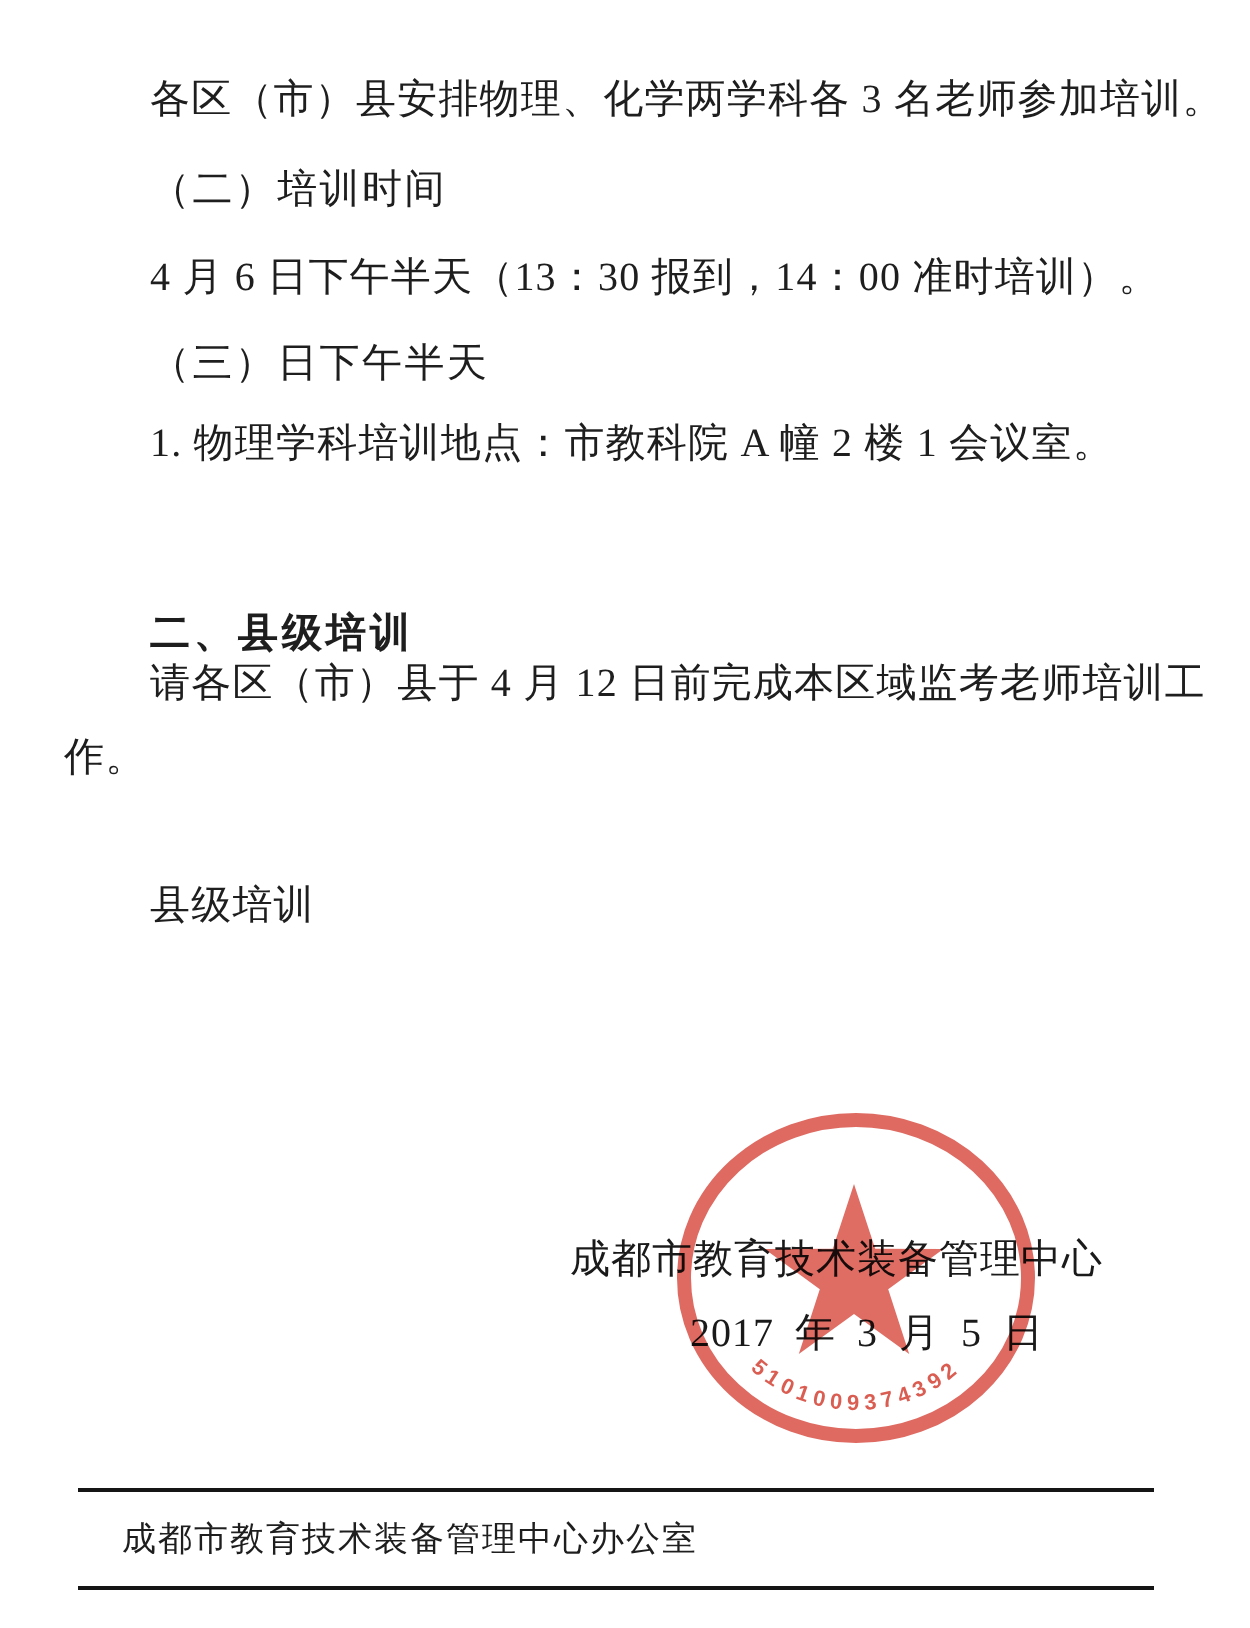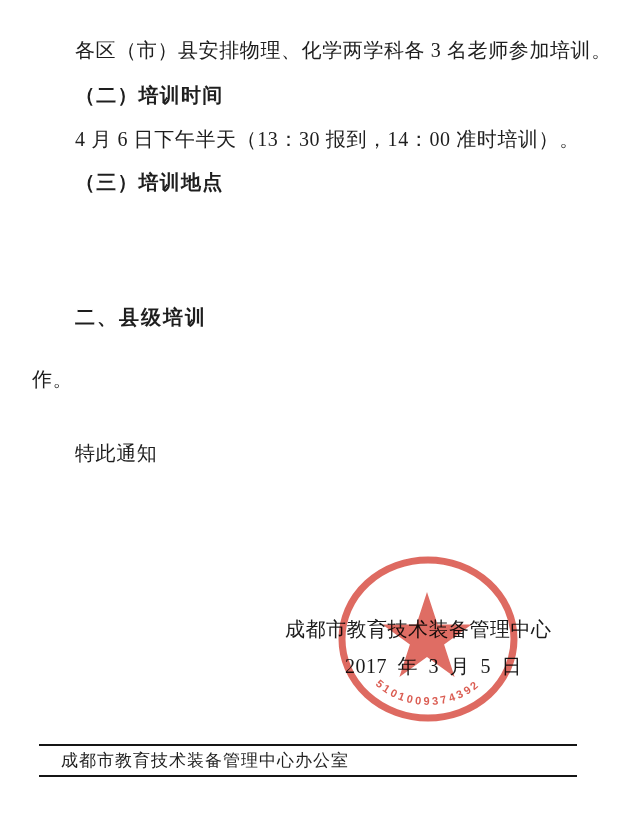--- a/index.html
+++ b/index.html
@@ -6,54 +6,56 @@
   body{
     width:625px;height:814px;position:relative;background:#ffffff;overflow:hidden;
     font-family:"Liberation Serif","DejaVu Serif",serif;color:#1e1e1e;
   }
   .page{position:absolute;inset:0;background:#ffffff;padding-left:40px;}
   .line{
     position:absolute;left:75px;white-space:nowrap;
     font-size:20px;line-height:24px;letter-spacing:0.6px;
   }
   .line.cont{left:32px;}
-  .heading-kai{font-weight:bold;letter-spacing:1.2px;}
+  .heading-kai{font-weight:normal;letter-spacing:1.2px;}
   .heading-hei{
     font-weight:bold;letter-spacing:2px;
     font-family:"Liberation Sans","DejaVu Sans",sans-serif;
     font-size:20px;
   }
   .sig-line{
     position:absolute;white-space:nowrap;font-size:20px;letter-spacing:0.5px;
     color:#1a1a1a;z-index:2;
   }
   .seal{
     position:absolute;left:334px;top:552px;width:188px;height:174px;
     z-index:3;mix-blend-mode:multiply;opacity:0.93;
   }
   .footer{
-    position:absolute;left:39px;top:744px;width:538px;height:33px;
+    position:absolute;left:39px;top:744px;width:538px;height:51px;
     border-top:2px solid #151515;border-bottom:2px solid #151515;
     display:flex;align-items:center;justify-content:space-between;
     padding:0 34px 0 22px;box-sizing:border-box;
   }
   .footer span{font-size:17px;letter-spacing:1px;white-space:nowrap;}
 </style>
 </head>
 <body>
 
 <div class="page">
 
   <div class="line" style="top:38px">各区（市）县安排物理、化学两学科各 3 名老师参加培训。</div>
   <div class="line heading-kai" style="top:83px">（二）培训时间</div>
   <div class="line" style="top:127px">4 月 6 日下午半天（13：30 报到，14：00 准时培训）。</div>
-  <div class="line heading-kai" style="top:170px">（三）培训地点</div>
+  <div class="line heading-kai" style="top:170px">（三）日下午半天</div>
+  <div class="line" style="top:210px">1. 物理学科培训地点：市教科院 A 幢 2 楼 1 会议室。</div>
   <div class="line heading-hei" style="top:305px">二、县级培训</div>
+  <div class="line" style="top:330px">请各区（市）县于 4 月 12 日前完成本区域监考老师培训工</div>
   <div class="line cont" style="top:367px">作。</div>
-  <div class="line" style="top:441px">特此通知</div>
+  <div class="line" style="top:441px">县级培训</div>
 
   <div class="sig-line" style="left:285px;top:616px;">成都市教育技术装备管理中心</div>
   <div class="sig-line" style="left:345px;top:653px;word-spacing:5px;">2017 年 3 月 5 日</div>
 
   <div class="seal">
     <svg width="188" height="174" viewBox="0 0 188 174" xmlns="http://www.w3.org/2000/svg">
       <defs>
         <path id="ring-path" d="M 94,149 A 68,62 0 1,1 93.9,149"></path>
         <path id="num-path" d="M 34.2,124.9 A 73,66 0 0,0 153.8,124.9"></path>
       </defs>

